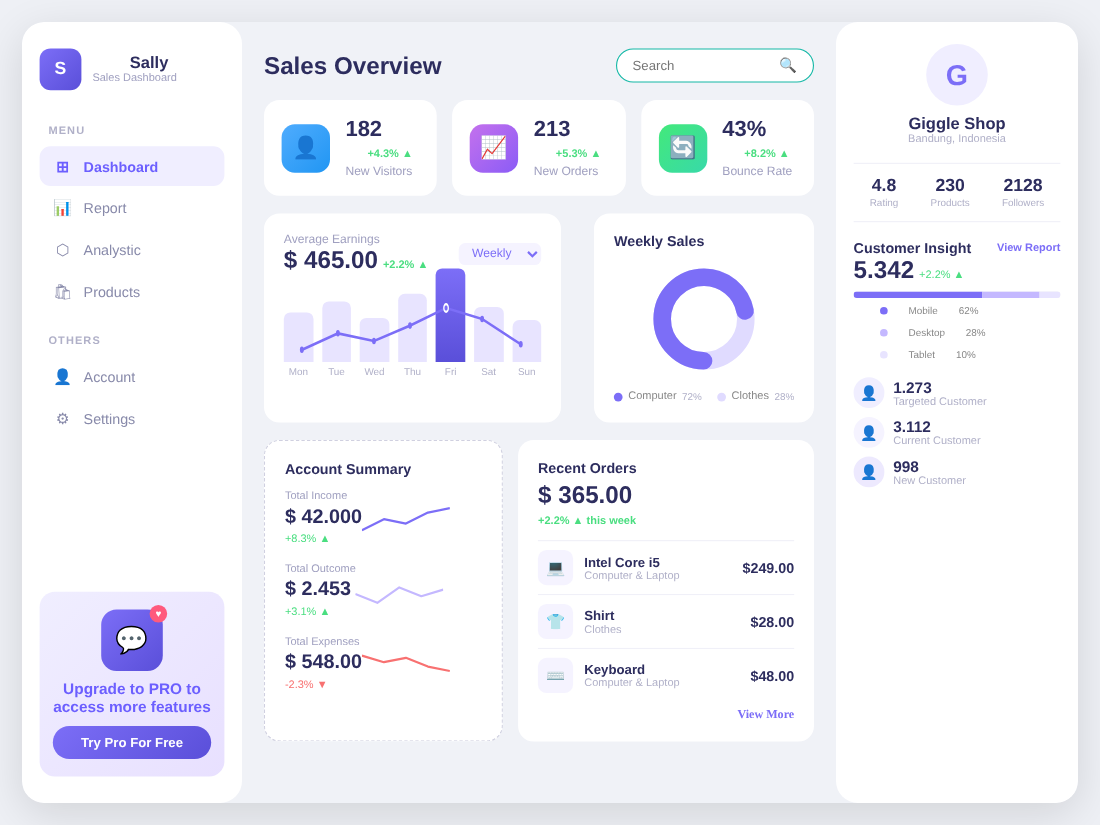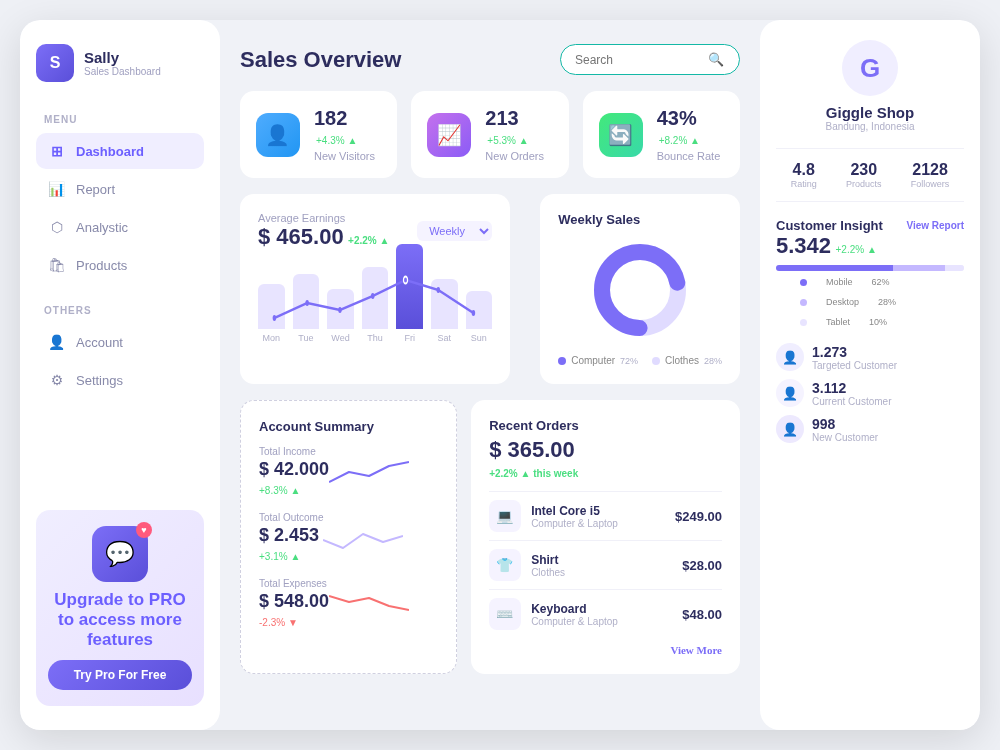--- a/index.html
+++ b/index.html
@@ -39,21 +39,21 @@
       margin-bottom: 28px;
     }
     .avatar {
       width: 38px; height: 38px;
       background: linear-gradient(135deg, #7c6ef7, #5a4fd9);
       border-radius: 10px;
       display: flex; align-items: center; justify-content: center;
       color: #fff; font-weight: 700; font-size: 16px;
     }
     .sidebar-user-name {
-      font-size: 15px; font-weight: 700; color: #2d2d5e;
+      font-size: 15px; font-weight: 700; color: #2d2d5e; margin-left: 34px;
     }
     .sidebar-user-sub {
       font-size: 10px; color: #a0a0c0;
     }
     .sidebar-section-label {
       font-size: 10px; font-weight: 700; color: #b0b0c8; letter-spacing: 1px;
       margin-bottom: 8px; margin-top: 4px; padding-left: 8px;
     }
     .sidebar-item {
       display: flex; align-items: center; gap: 10px;
@@ -88,21 +88,21 @@
       content: '💬';
       font-size: 24px;
     }
     .heart-badge {
       position: absolute; top: -4px; right: -4px;
       background: #ff5a7d; color: #fff; border-radius: 50%;
       width: 16px; height: 16px; font-size: 9px;
       display: flex; align-items: center; justify-content: center;
     }
     .upgrade-text {
-      font-size: 17px; color: #6c5fff; font-weight: 600; margin-bottom: 10px;
+      font-size: 14px; color: #6c5fff; font-weight: 600; margin-bottom: 10px;
     }
     .upgrade-btn {
       background: linear-gradient(135deg, #7c6ef7, #5a4fd9);
       color: #fff; border: none; border-radius: 20px;
       padding: 8px 18px; font-size: 12px; font-weight: 600;
       cursor: pointer; width: 100%;
     }
 
     
     .main-content {
@@ -144,21 +144,21 @@
       display: flex; align-items: center; justify-content: center;
       font-size: 20px; flex-shrink: 0;
     }
     .stat-icon.blue { background: linear-gradient(135deg, #4facfe, #2196f3); }
     .stat-icon.purple { background: linear-gradient(135deg, #c471ed, #8b5cf6); }
     .stat-icon.teal { background: linear-gradient(135deg, #43e97b, #38d9a9); }
     .stat-number {
       font-size: 20px; font-weight: 800; color: #2d2d5e;
     }
     .stat-badge {
-      font-size: 10px; color: #4ade80; font-weight: 400; margin-left: 2px; text-align: right;
+      font-size: 10px; color: #4ade80; font-weight: 700; margin-left: 20px; text-align: right;
     }
     .stat-label { font-size: 11px; color: #a0a0c0; margin-top: 2px; }
 
     
     .middle-row {
       display: flex; gap: 30px;
     }
     .earnings-chart-card {
       flex: 1.6; background: #fff; border-radius: 14px; padding: 18px;
     }

